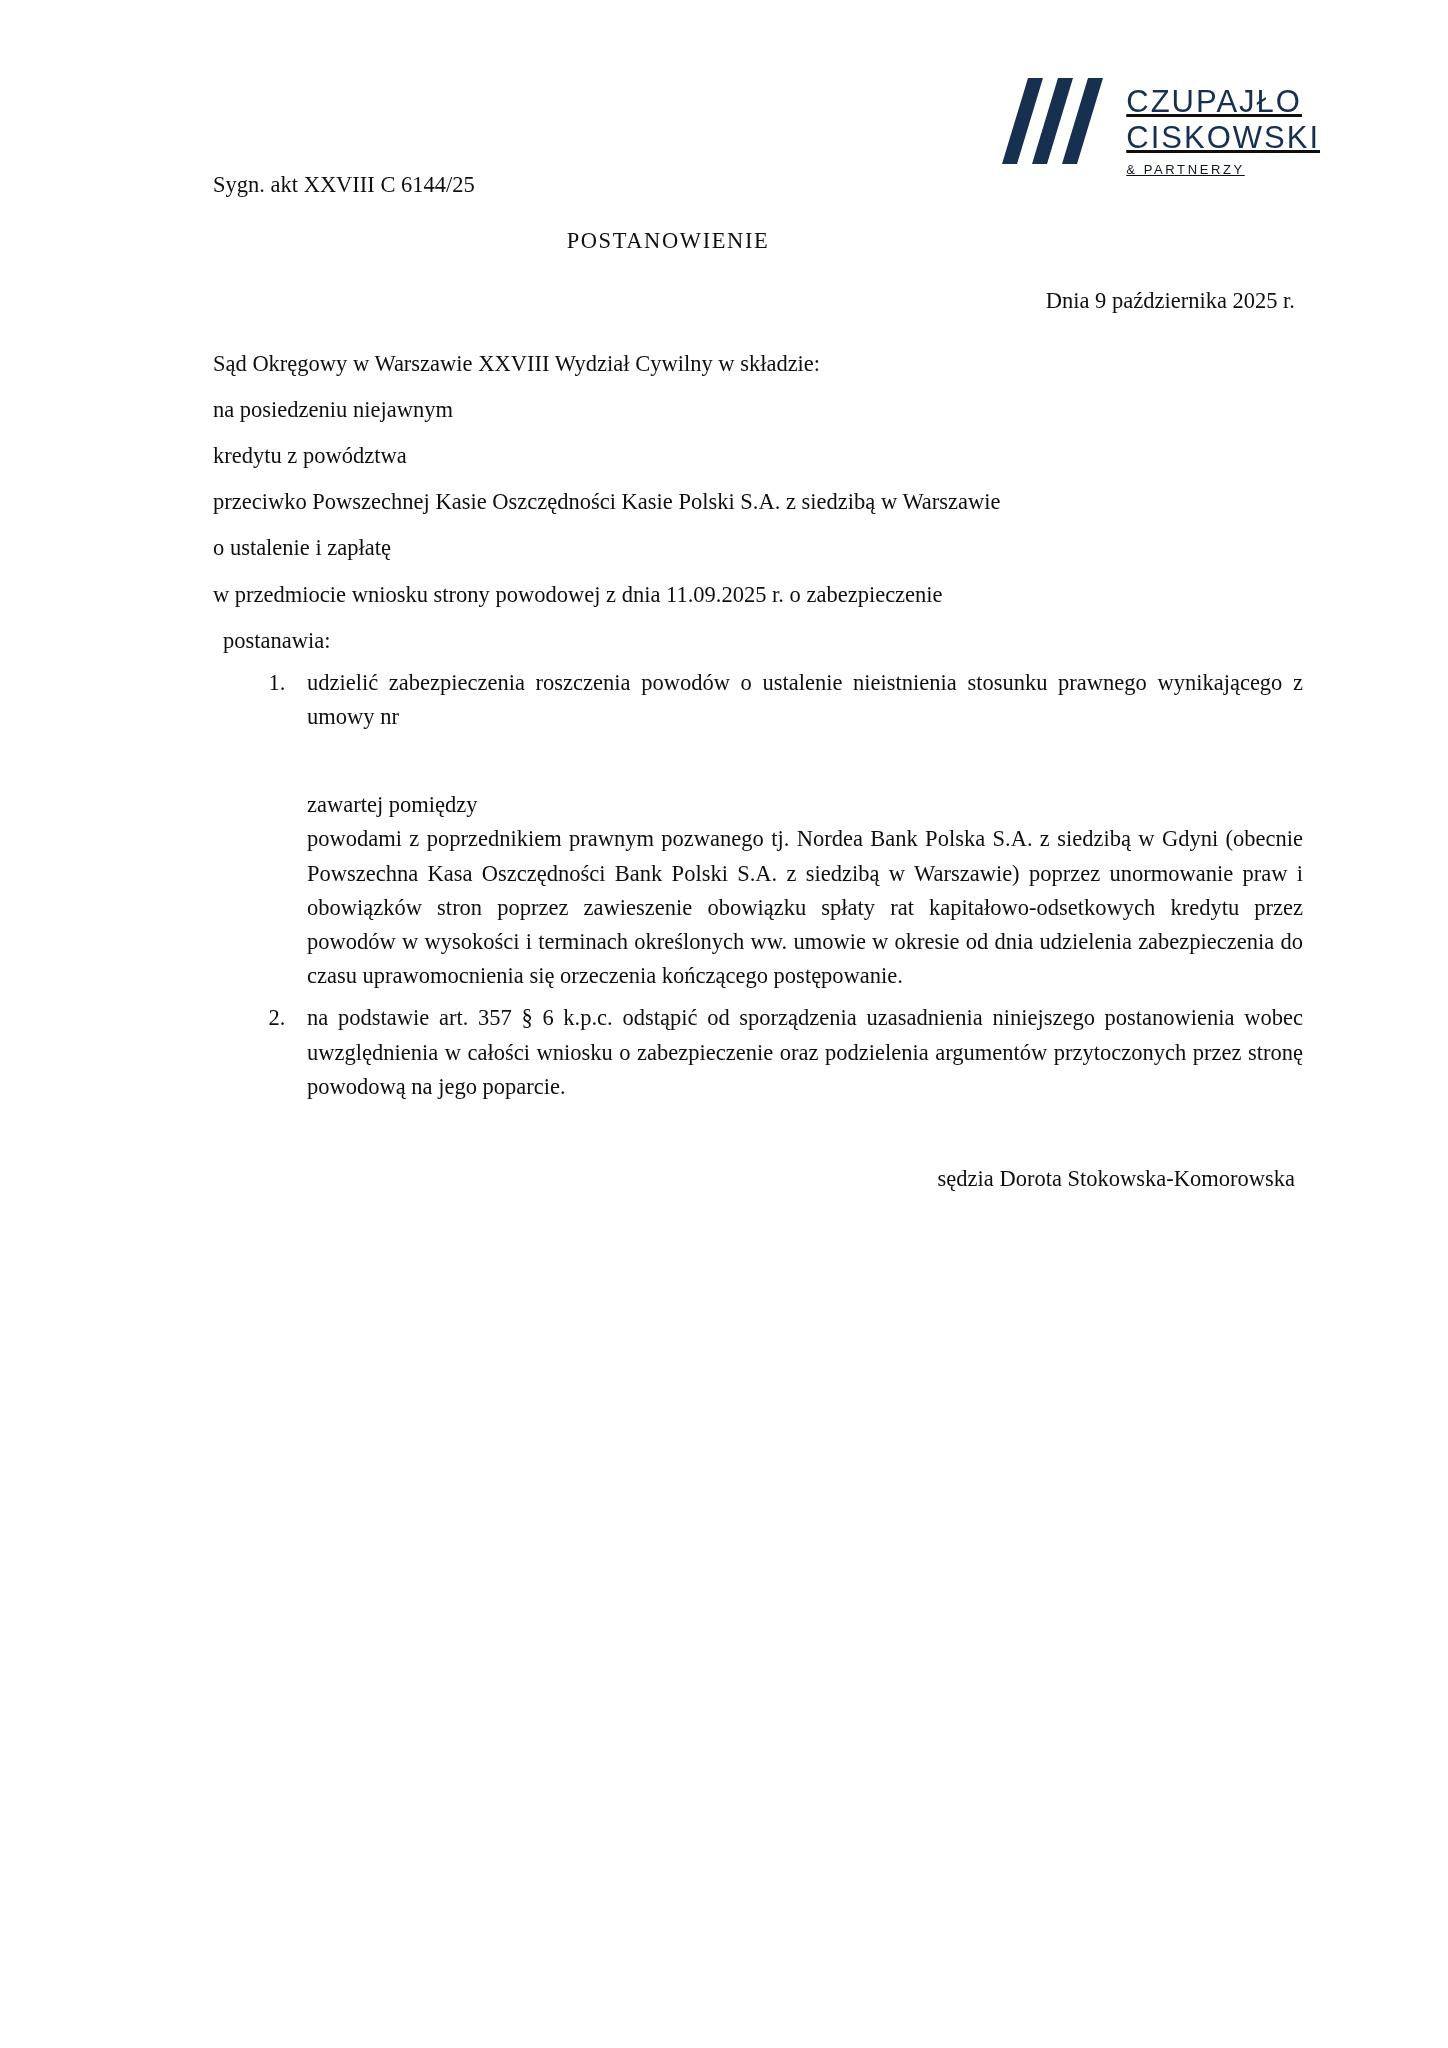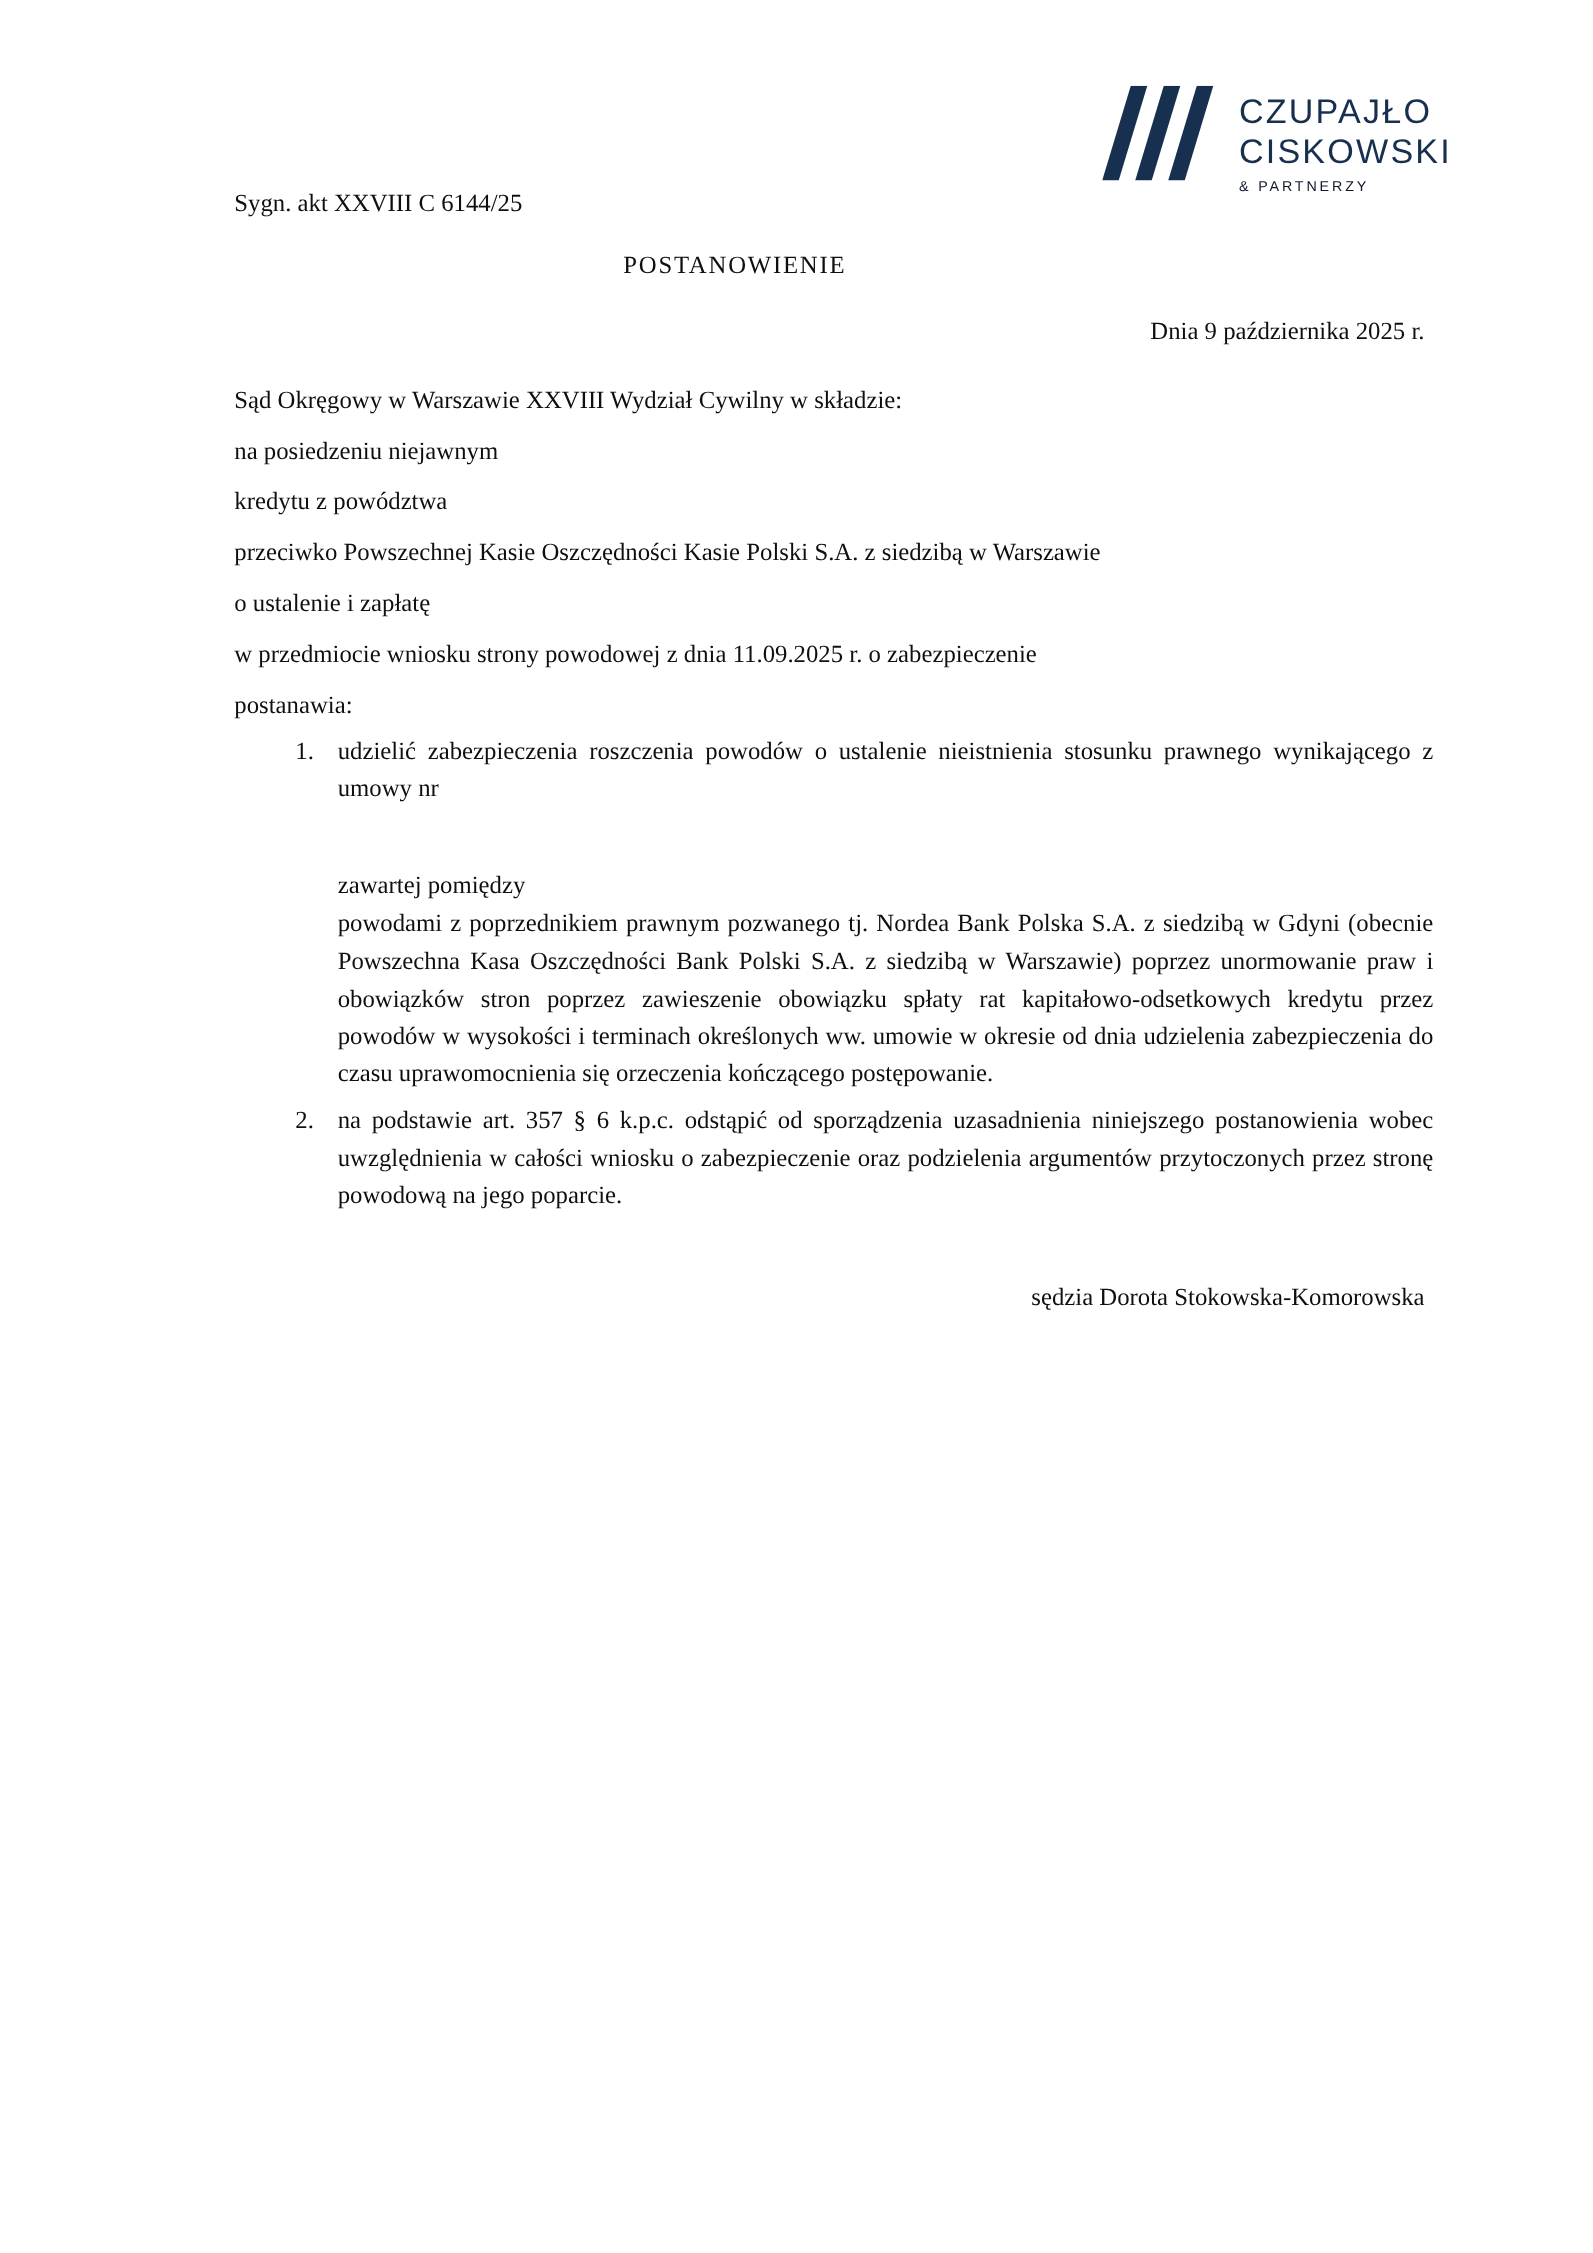--- a/index.html
+++ b/index.html
@@ -23,20 +23,21 @@
     padding: 0;
   }
   
   .logo-block {
     position: absolute;
     top: 78px;
     right: 128px;
     display: flex;
     align-items: flex-start;
     gap: 16px;
+    text-decoration: underline;
   }
   .logo-mark {
     width: 108px;
     height: 86px;
     display: block;
   }
   .logo-text {
     display: flex;
     flex-direction: column;
     justify-content: flex-start;
@@ -86,21 +87,21 @@
   }
   .indent-line {
     margin: 0 0 12px 0;
     padding-left: 80px;
   }
   .tab-gap {
     display: inline-block;
     width: 64px;
   }
   .postanawia {
-    margin: 0 0 8px 0;
+    margin: 0 0 8px 10px;
   }
 
   ol.items {
     margin: 6px 0 0 0;
     padding-left: 78px;
     list-style-position: outside;
   }
   ol.items > li {
     margin-bottom: 8px;
     padding-left: 16px;

